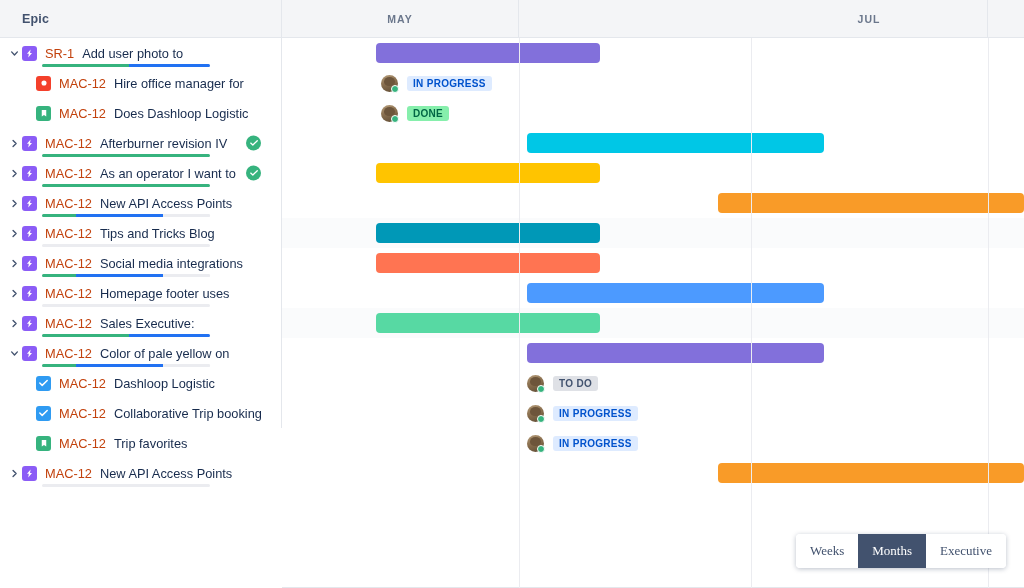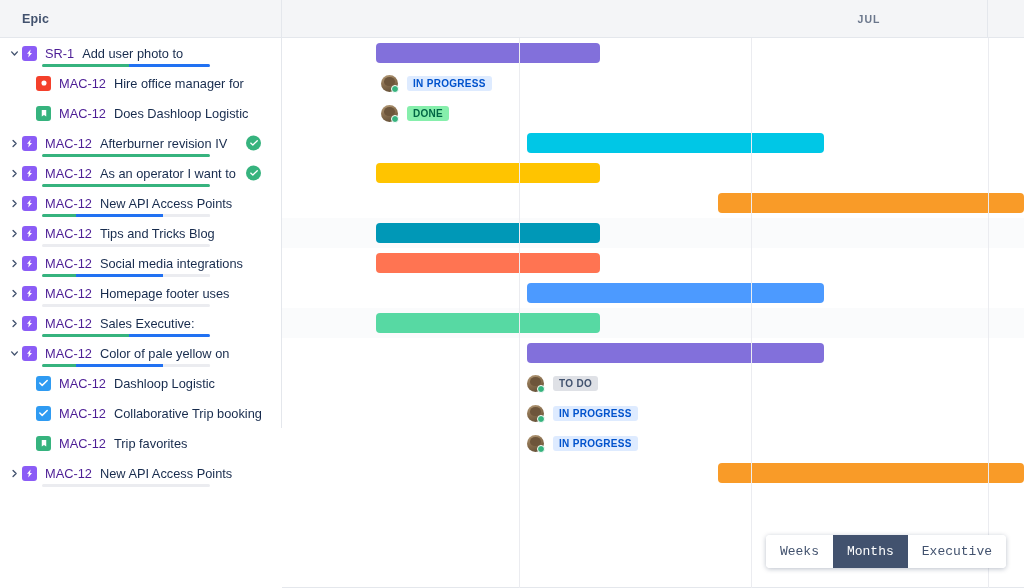--- a/index.html
+++ b/index.html
@@ -55,21 +55,21 @@
     margin-right: 8px;
     display: flex; align-items: center; justify-content: center;
   }
   .type-icon svg { display:block; }
   .ic-epic { background: #8b5cf6; }
   .ic-bug  { background: #f4402b; }
   .ic-story{ background: #36b37e; }
   .ic-sub  { background: #2f9bf2; }
 
   .issue-key {
-    font-size: 12.8px; color: #4c1d95; margin-right: 8px;
+    font-size: 12.8px; color: #c2410c; margin-right: 8px;
   }
   .issue-summary {
     font-size: 12.8px; color: #172b4d;
   }
   .check-badge {
     position: absolute; right: 20px; top: 50%;
     transform: translateY(-50%);
     width: 15px; height: 15px; border-radius: 50%;
     background: #36b37e;
     display: flex; align-items: center; justify-content: center;
@@ -171,21 +171,21 @@
     overflow: hidden;
     z-index: 20;
   }
   .zoom-btn {
     font-size: 13px;
     padding: 9px 14px;
     color: #42526e;
     background: #ffffff;
     cursor: pointer;
     border: none;
-    font-family: Liberation Mono, monospace;
+    font-family: Liberation Serif, serif;
     text-align: right;
   }
   .zoom-btn.active { background: #42526e; color: #ffffff; }
 
   .bottom-edge {
     position: absolute; left: 0; right: 0; bottom: 0;
     height: 1px; background: #e4e7ec;
   }
 </style>
 </head>
@@ -446,20 +446,23 @@
             <div class="seg-green" style="width:0%"></div>
             <div class="seg-blue" style="width:0%"></div>
             <div class="seg-grey" style="width:100%"></div>
           </div>
         </div>
       </div>
   </div>
 
   <div class="timeline">
     <div class="tl-header" id="tl-header">
+        <div class="month-cell" style="left: 0px; width: 237px;">
+          <span class="month-label">MAY</span>
+        </div>
         <div class="month-cell" style="left: 469px; width: 237px;">
           <span class="month-label">JUL</span>
         </div>
       </div>
     <div class="tl-body" id="tl-body">
         <div class="tl-row">
           <div class="bar" style="left: 94px; width: 224px; background: rgb(130, 112, 219);"></div>
         </div>
         <div class="tl-row">
           <div class="chip-group" style="left: 99px;">

